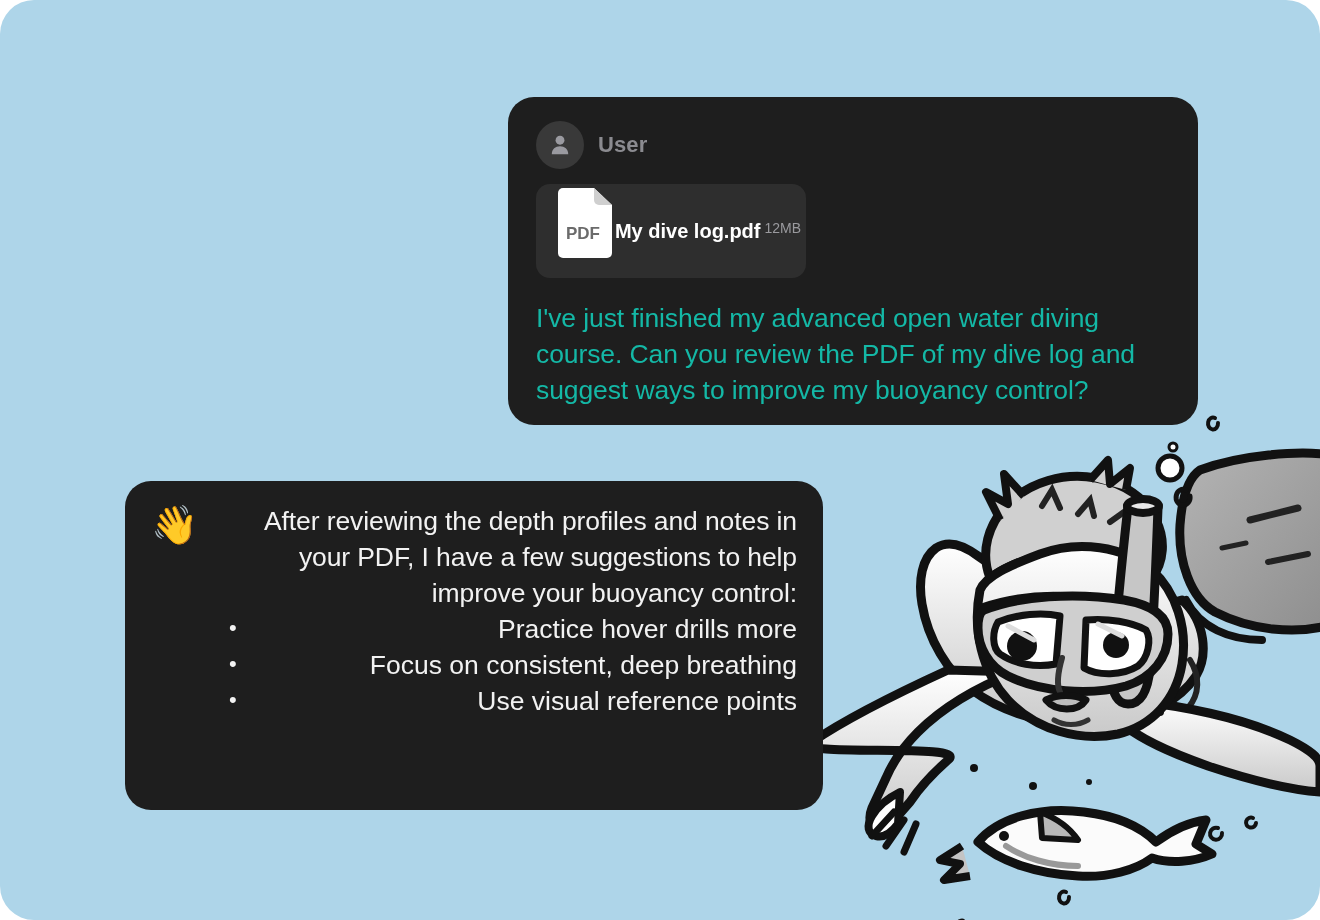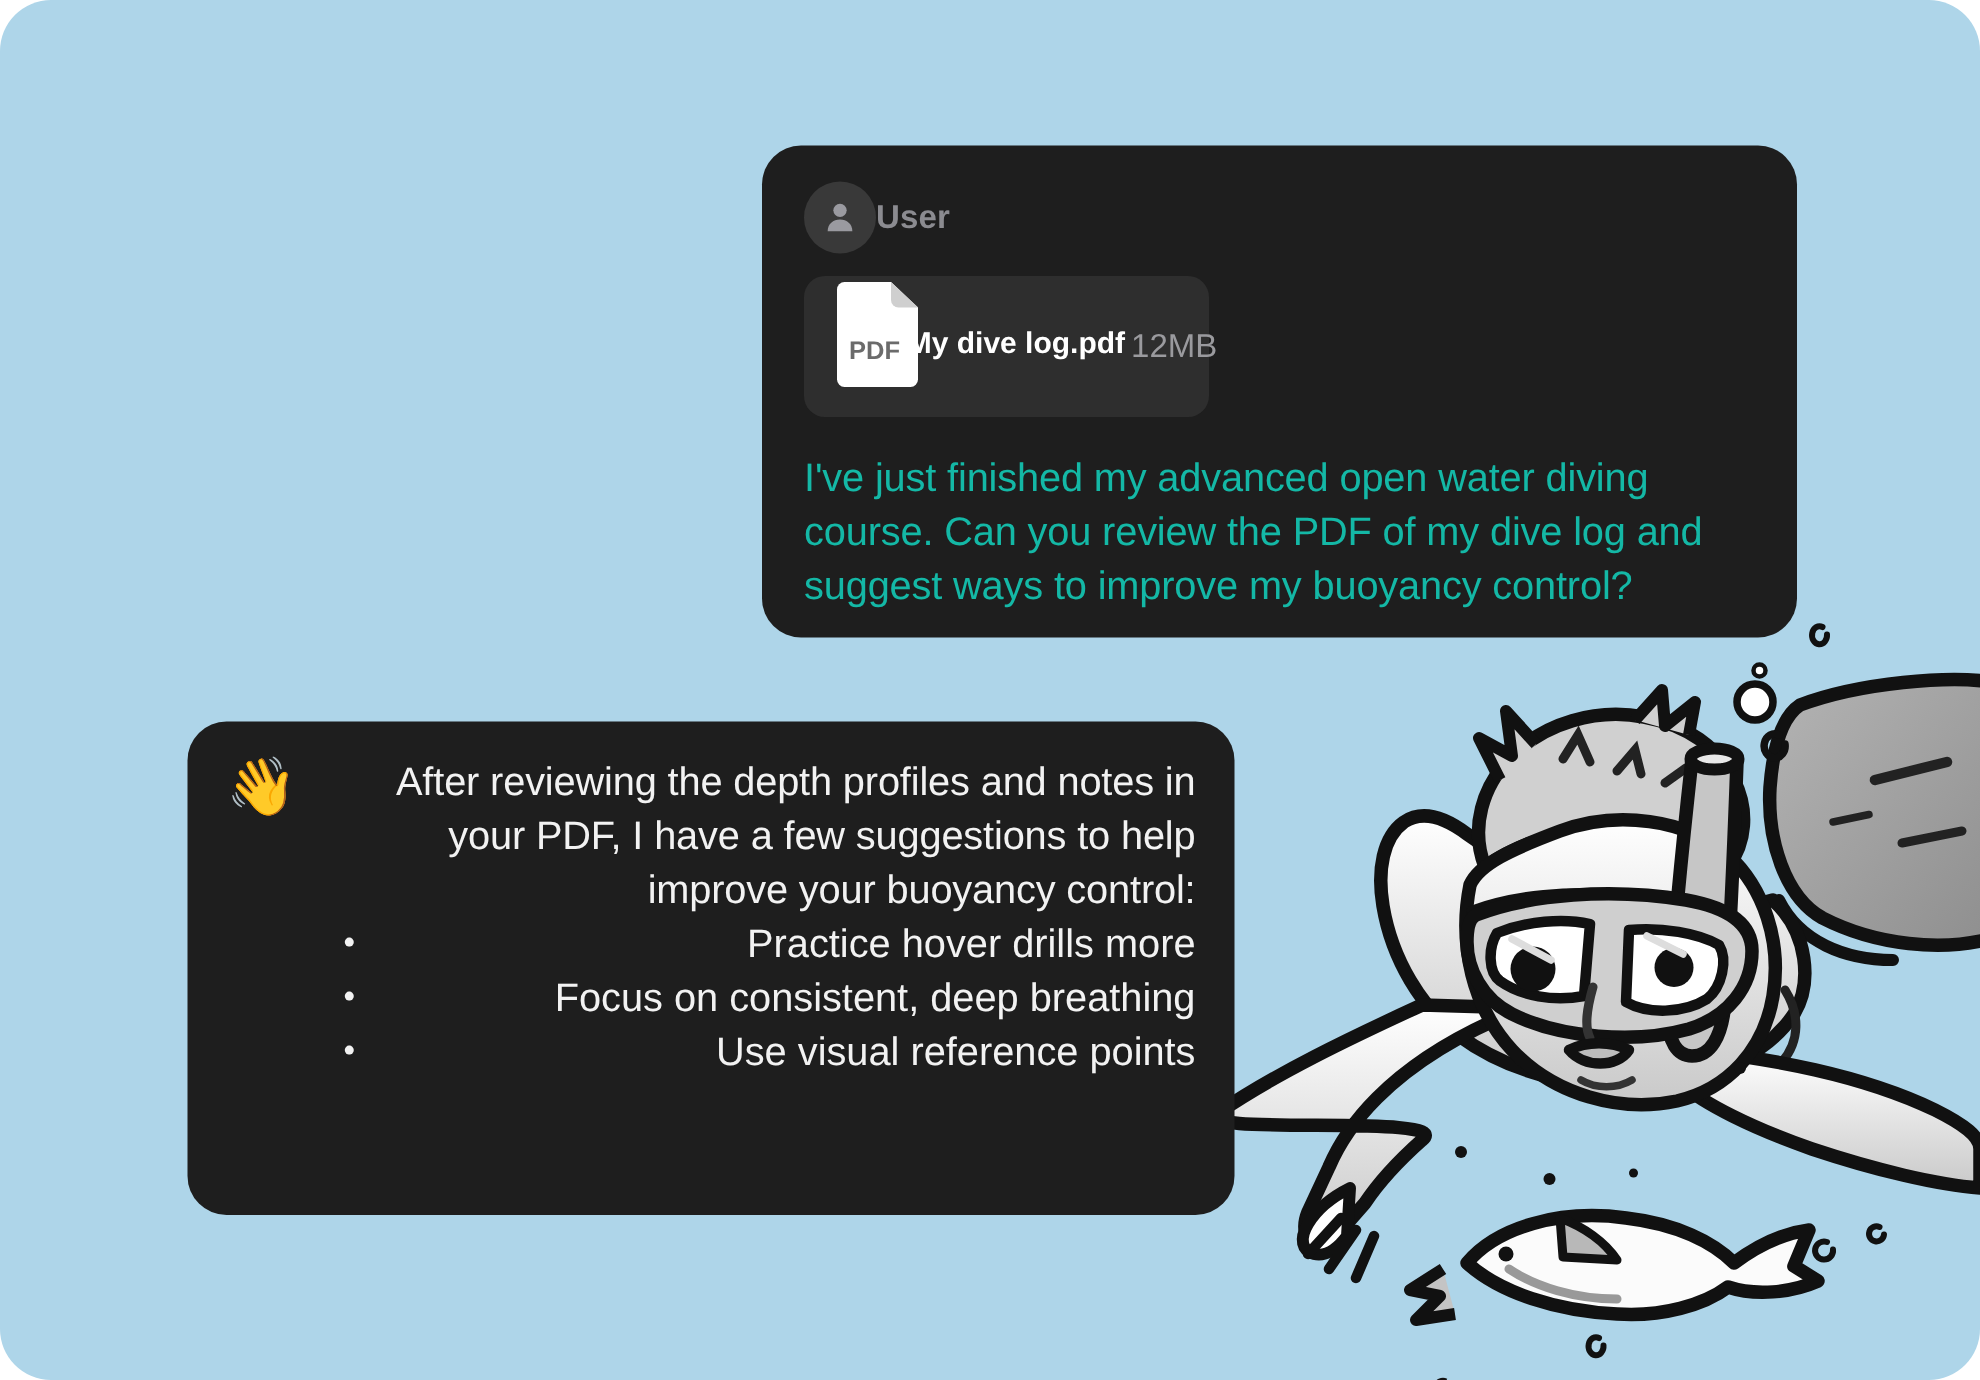--- a/index.html
+++ b/index.html
@@ -51,20 +51,21 @@
     top: 481px;
     width: 698px;
     height: 329px;
     padding: 22px 26px 0 26px;
   }
 
   
   .user-header {
     display: flex;
     align-items: center;
+    gap: 14px;
     height: 48px;
   }
   .avatar {
     width: 48px;
     height: 48px;
     border-radius: 50%;
     background: #393939;
     display: flex;
     align-items: center;
     justify-content: center;
@@ -104,21 +105,21 @@
     min-width: 0;
   }
   .file-name {
     color: #ffffff;
     font-size: 20px;
     font-weight: bold;
     white-space: nowrap;
   }
   .file-size {
     color: #9a9a9e;
-    font-size: 22px;
+    font-size: 14px;
   }
 
   
   .msg-text {
     color: #14b8a6;
     font-size: 26.5px;
     line-height: 36px;
     margin-top: 22px;
     letter-spacing: -0.1px;
   }

